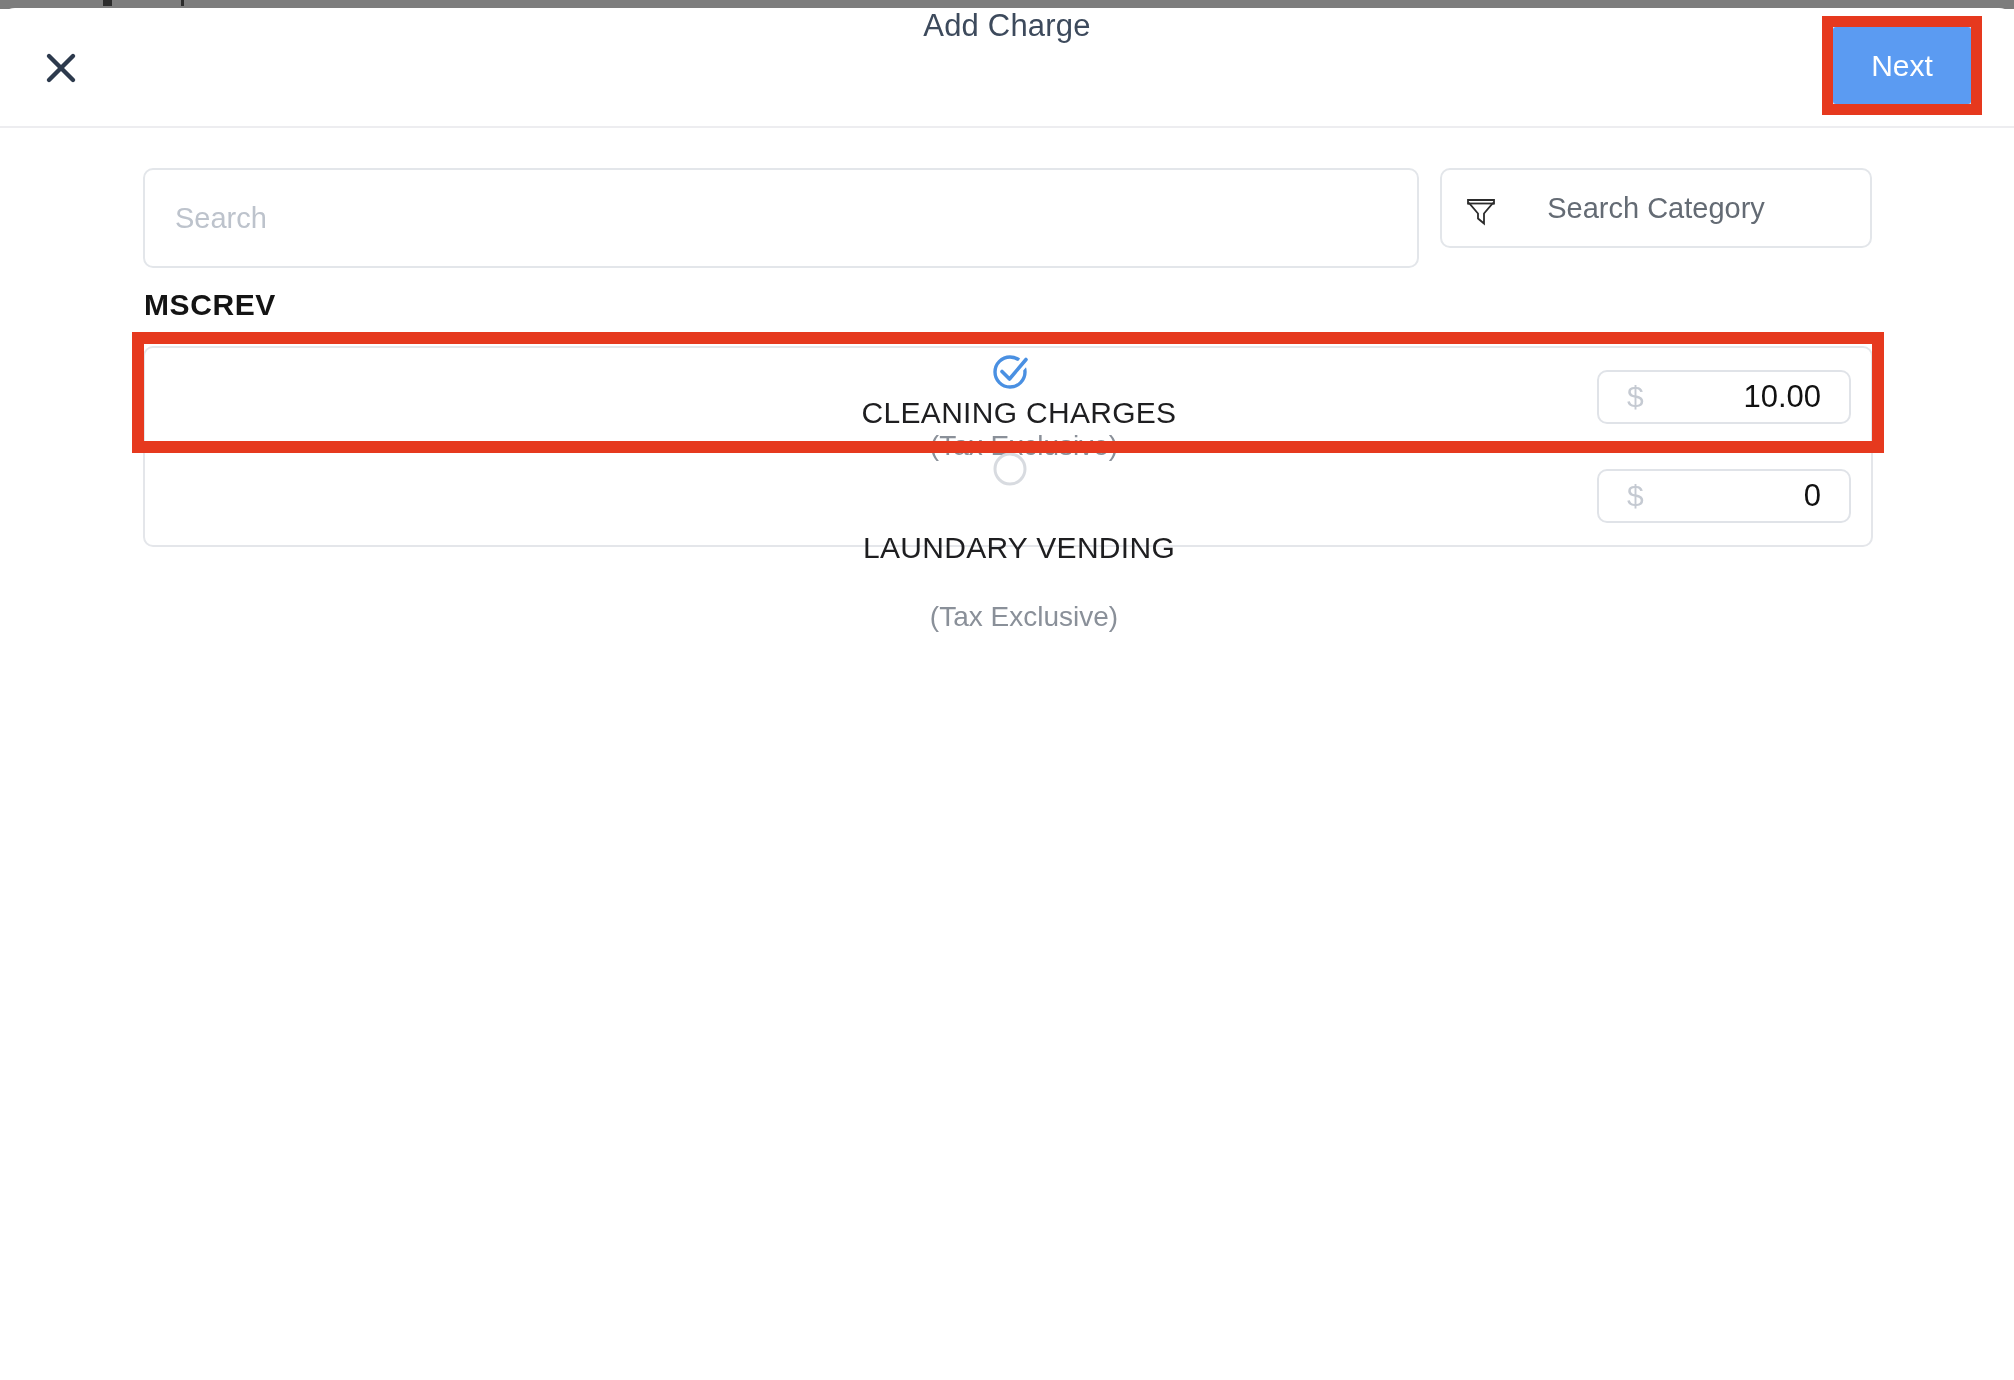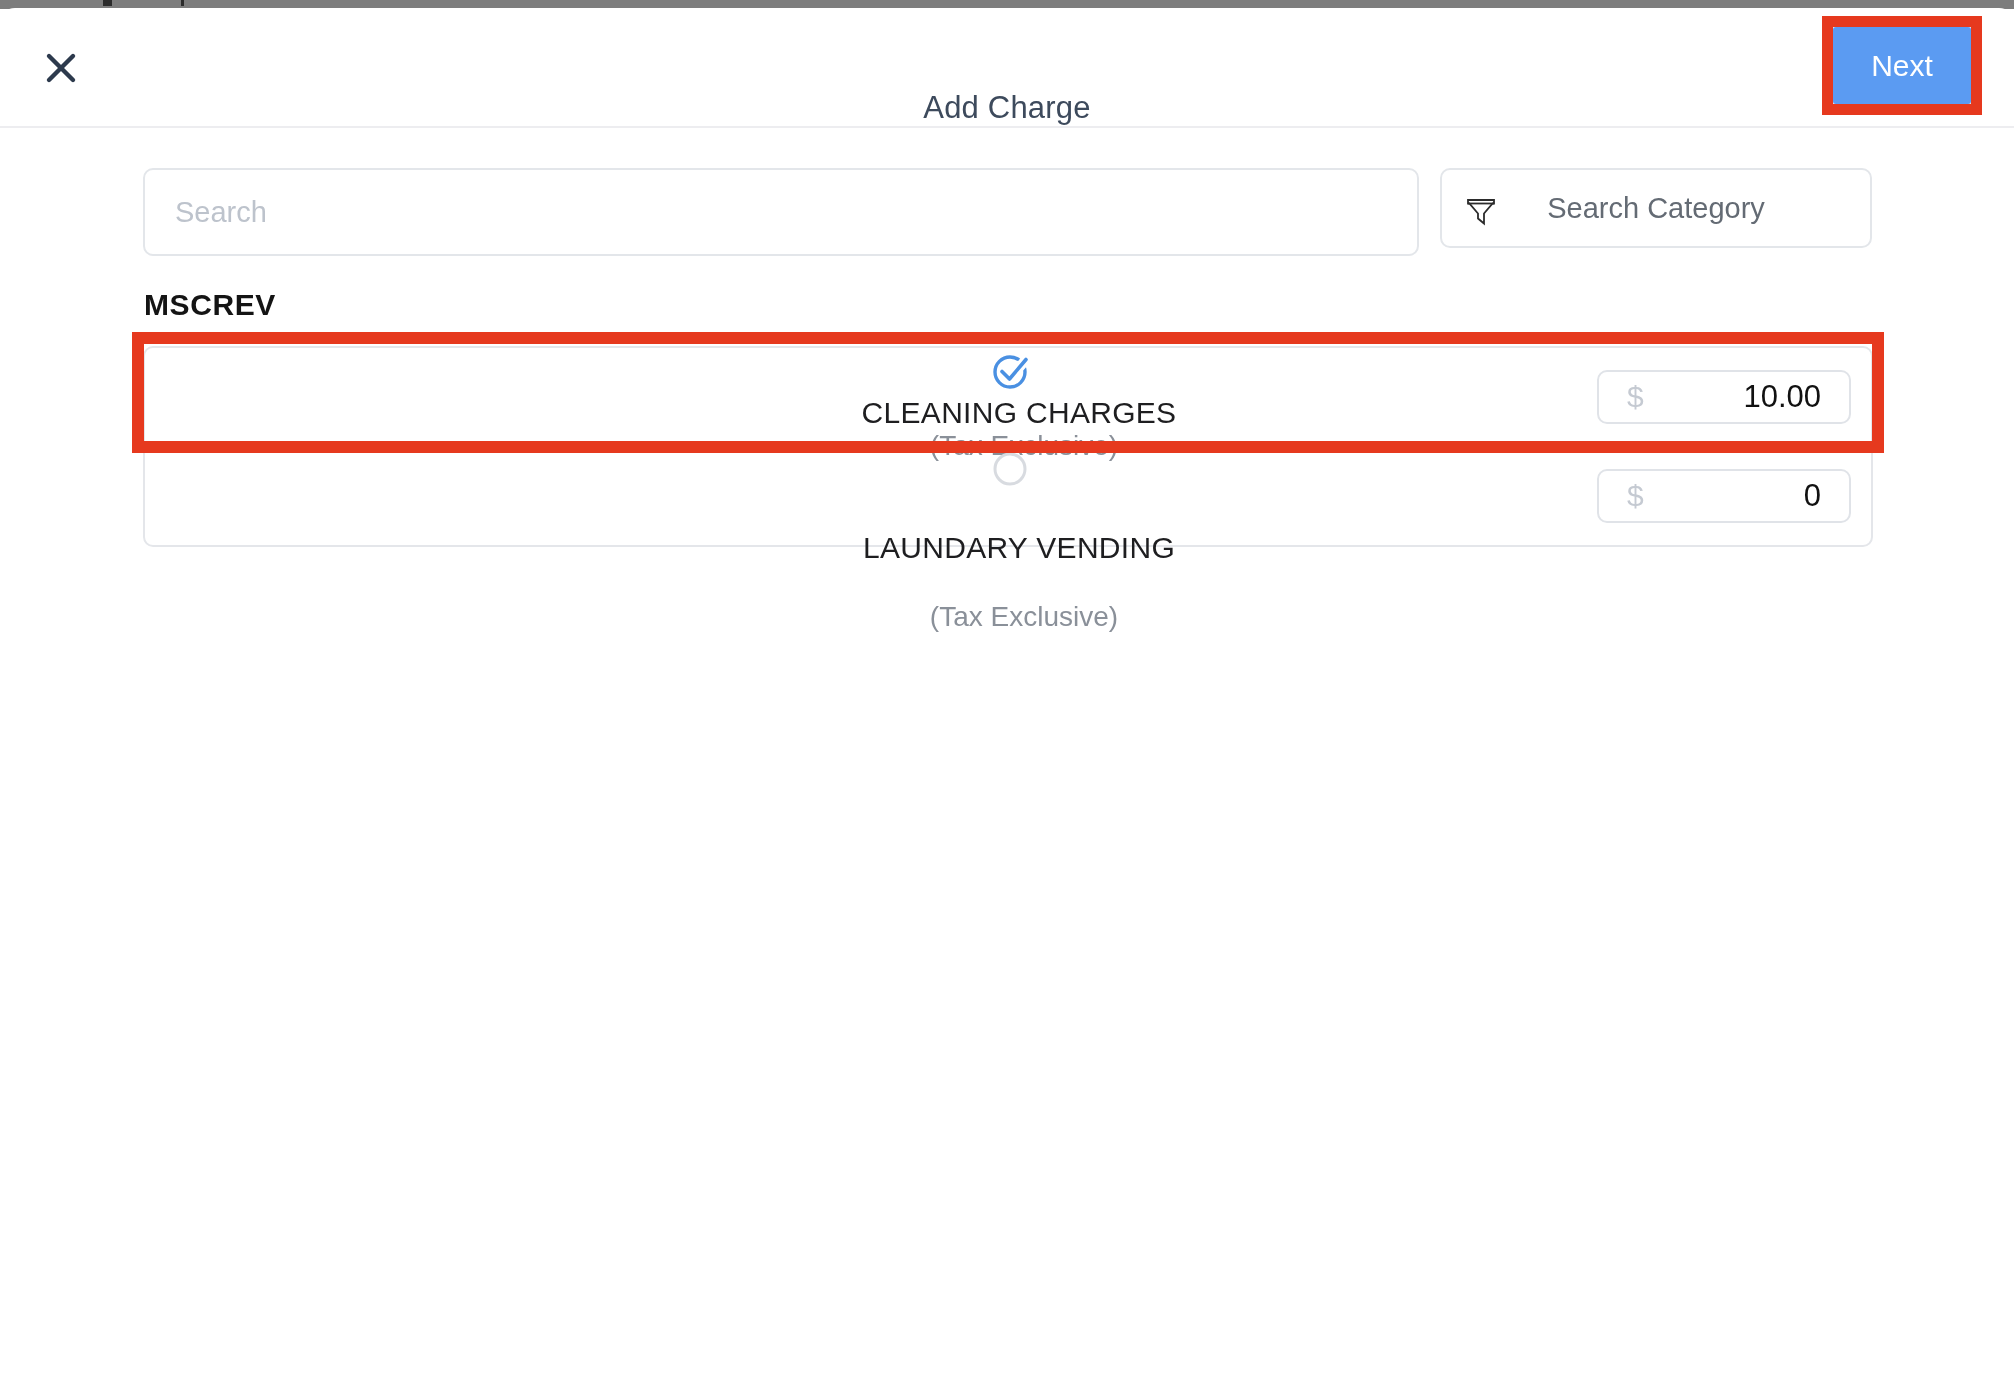--- a/index.html
+++ b/index.html
@@ -20,21 +20,21 @@
   
   .modal {
     position:absolute; top:8px; left:0; width:2014px; height:1372px;
     background:#ffffff; border-radius:15px 15px 0 0; z-index:1;
   }
 
   
   .header {
     position:absolute; top:0; left:0; width:100%; height:120px;
     border-bottom:2px solid #ededf0;
-    display:flex; align-items:flex-end; justify-content:center;
+    display:flex; align-items:flex-start; justify-content:center;
   }
   .modal-title { font-size:31px; color:#3d4a5c; letter-spacing:0.2px; }
   .close-btn {
     position:absolute; left:38px; top:38px; width:46px; height:46px;
     display:flex; align-items:center; justify-content:center;
     background:none; border:none; cursor:pointer;
   }
 
   
   .annotation { position:absolute; border:12px solid #e6391e; pointer-events:none; z-index:6; }
@@ -44,21 +44,21 @@
   }
   .next-button {
     width:100%; height:100%;
     background:#5b9bf2; color:#ffffff; border:none; border-radius:3px;
     font-size:30px; font-family:"Liberation Sans", sans-serif; cursor:pointer;
   }
   .row-annotation { left:132px; top:324px; width:1752px; height:121px; }
 
   
   .search-input {
-    position:absolute; left:143px; top:160px; width:1276px; height:88px;
+    position:absolute; left:143px; top:160px; width:1276px; height:100px;
     border:2px solid #e3e6ea; border-radius:10px;
     padding:0 30px; font-size:29px; color:#333;
     font-family:"Liberation Sans", sans-serif; outline:none;
   }
   .search-input::placeholder { color:#bdc3cc; }
   .filter-btn {
     position:absolute; left:1440px; top:160px; width:432px; height:80px;
     border:2px solid #e3e6ea; border-radius:10px; background:#fff;
     display:flex; align-items:center; cursor:pointer;
     font-family:"Liberation Sans", sans-serif;

